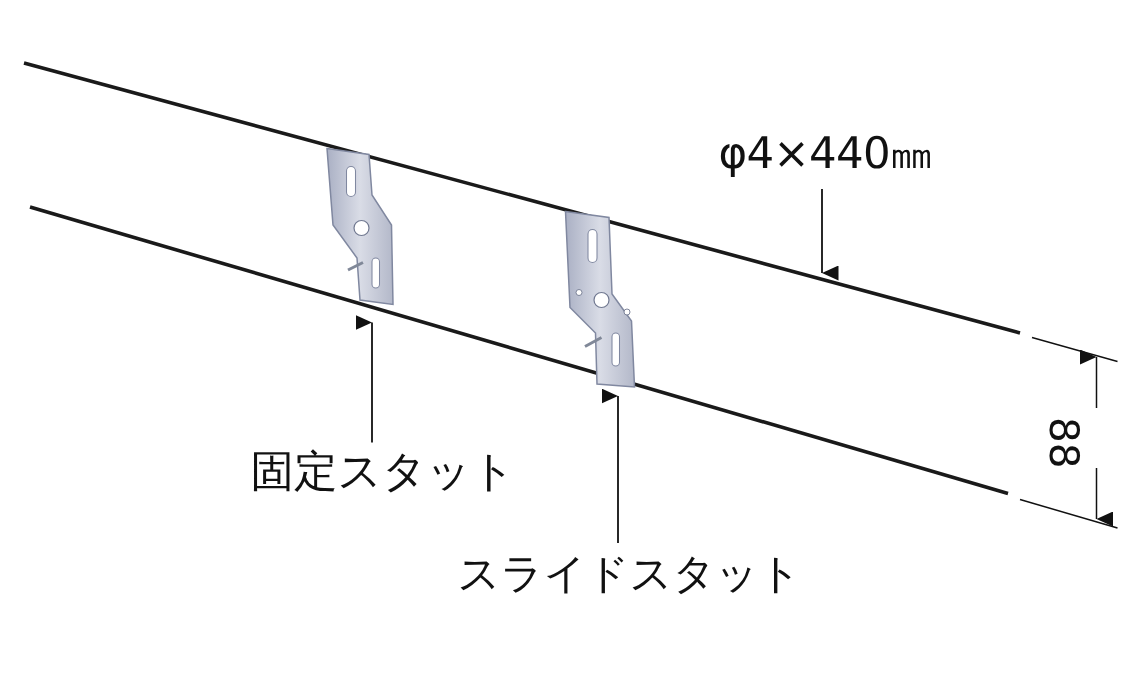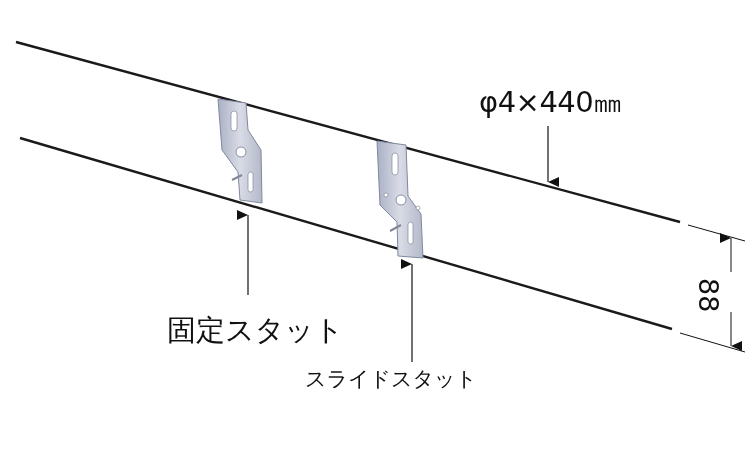--- a/index.html
+++ b/index.html
@@ -1,22 +1,22 @@
 <!DOCTYPE html>
 <html><head>
   <meta charset="utf-8">
   <style>
     html, body { margin: 0; padding: 0; background: #ffffff; }
     body { width: 750px; height: 450px; position: relative; overflow: hidden;
            font-family: "DejaVu Sans", sans-serif; }
     #diagram { position: absolute; left: 0; top: 0; width: 750px; height: 450px; }
     .label { position: absolute; color: #111; white-space: nowrap; line-height: 1; }
     .label.spec { left: 479px; top: 88px; font-size: 29px; letter-spacing: -0.5px; }
-    .label.fixed { left: 167px; top: 316px; font-size: 29px; }
-    .label.slide { left: 305px; top: 369px; font-size: 21px; }
+    .label.fixed { left: 167px; top: 300px; font-size: 29px; }
+    .label.slide { left: 305px; top: 369px; font-size: 28px; }
     .label.dim { left: 722px; top: 278px; font-size: 27px; transform: rotate(90deg);
                  transform-origin: left top; }
   </style>
 </head>
 <body>
 
 <svg id="diagram" viewBox="0 0 750 450" xmlns="http://www.w3.org/2000/svg">
   <defs>
     <marker id="arrowhead" markerWidth="10" markerHeight="12" refX="5" refY="11" orient="auto-start-reverse" markerUnits="userSpaceOnUse">
       <path d="M0,0 L5,11 L10,0 Z" fill="#111"></path>

